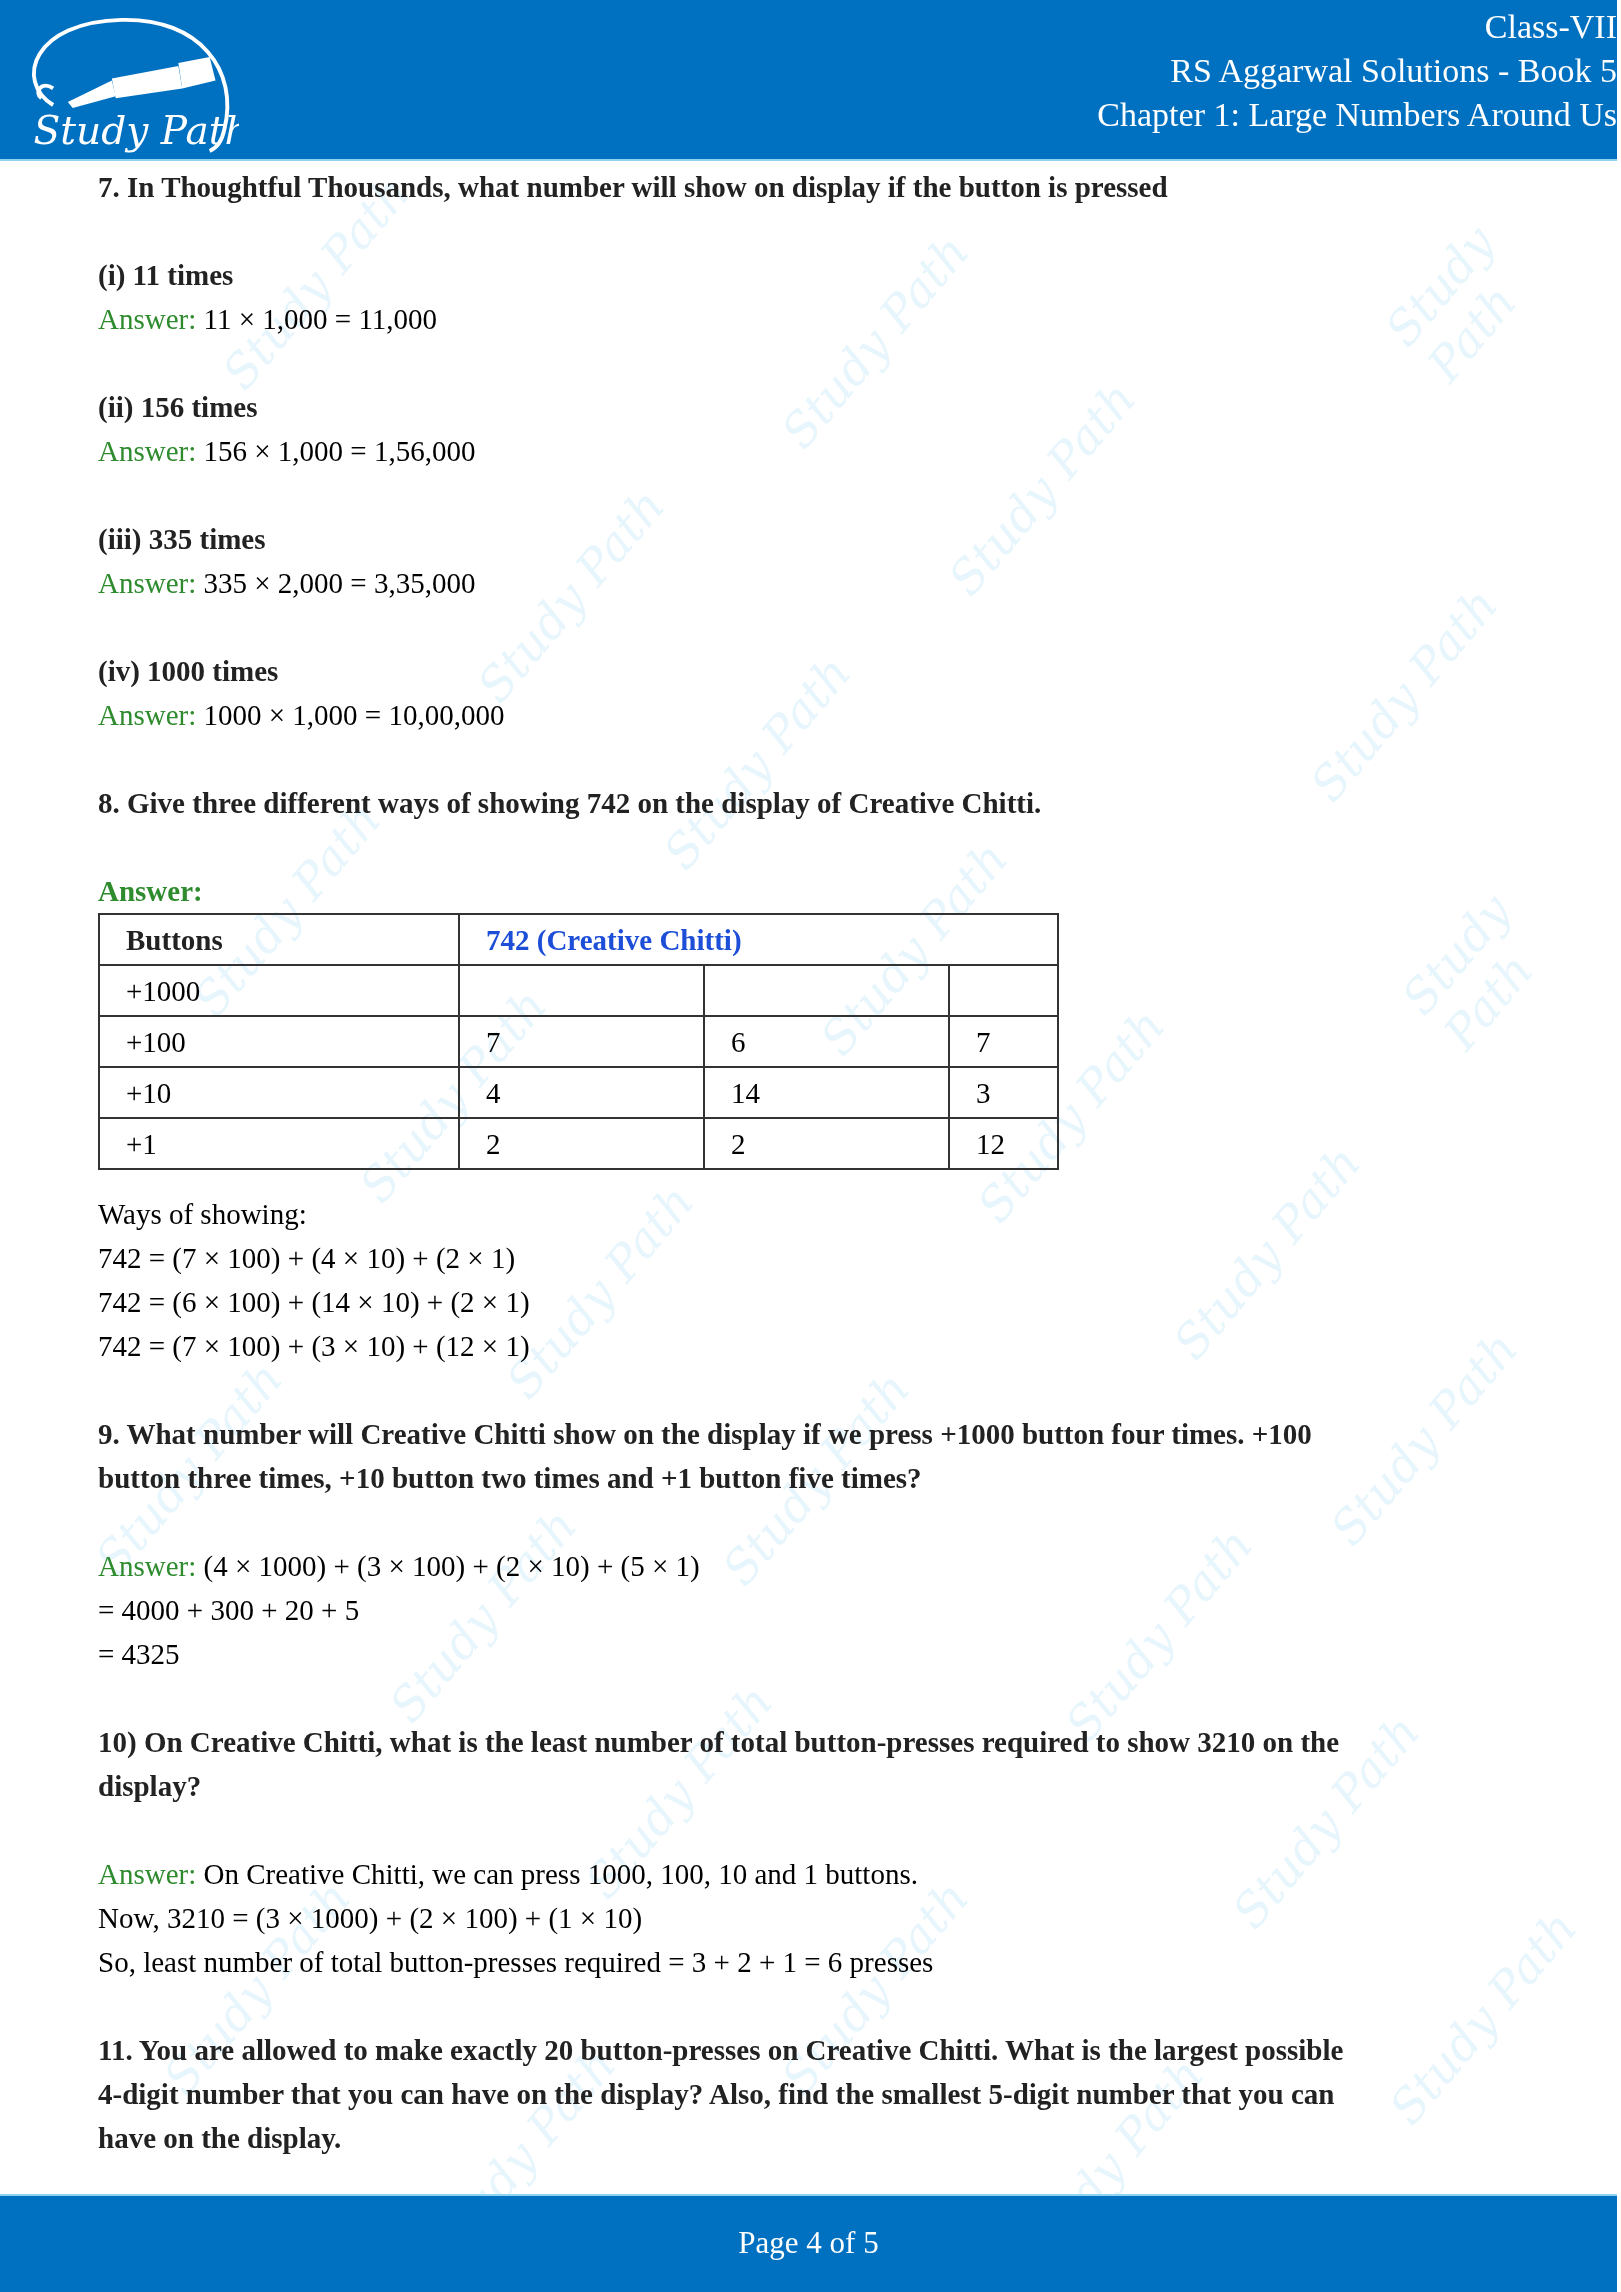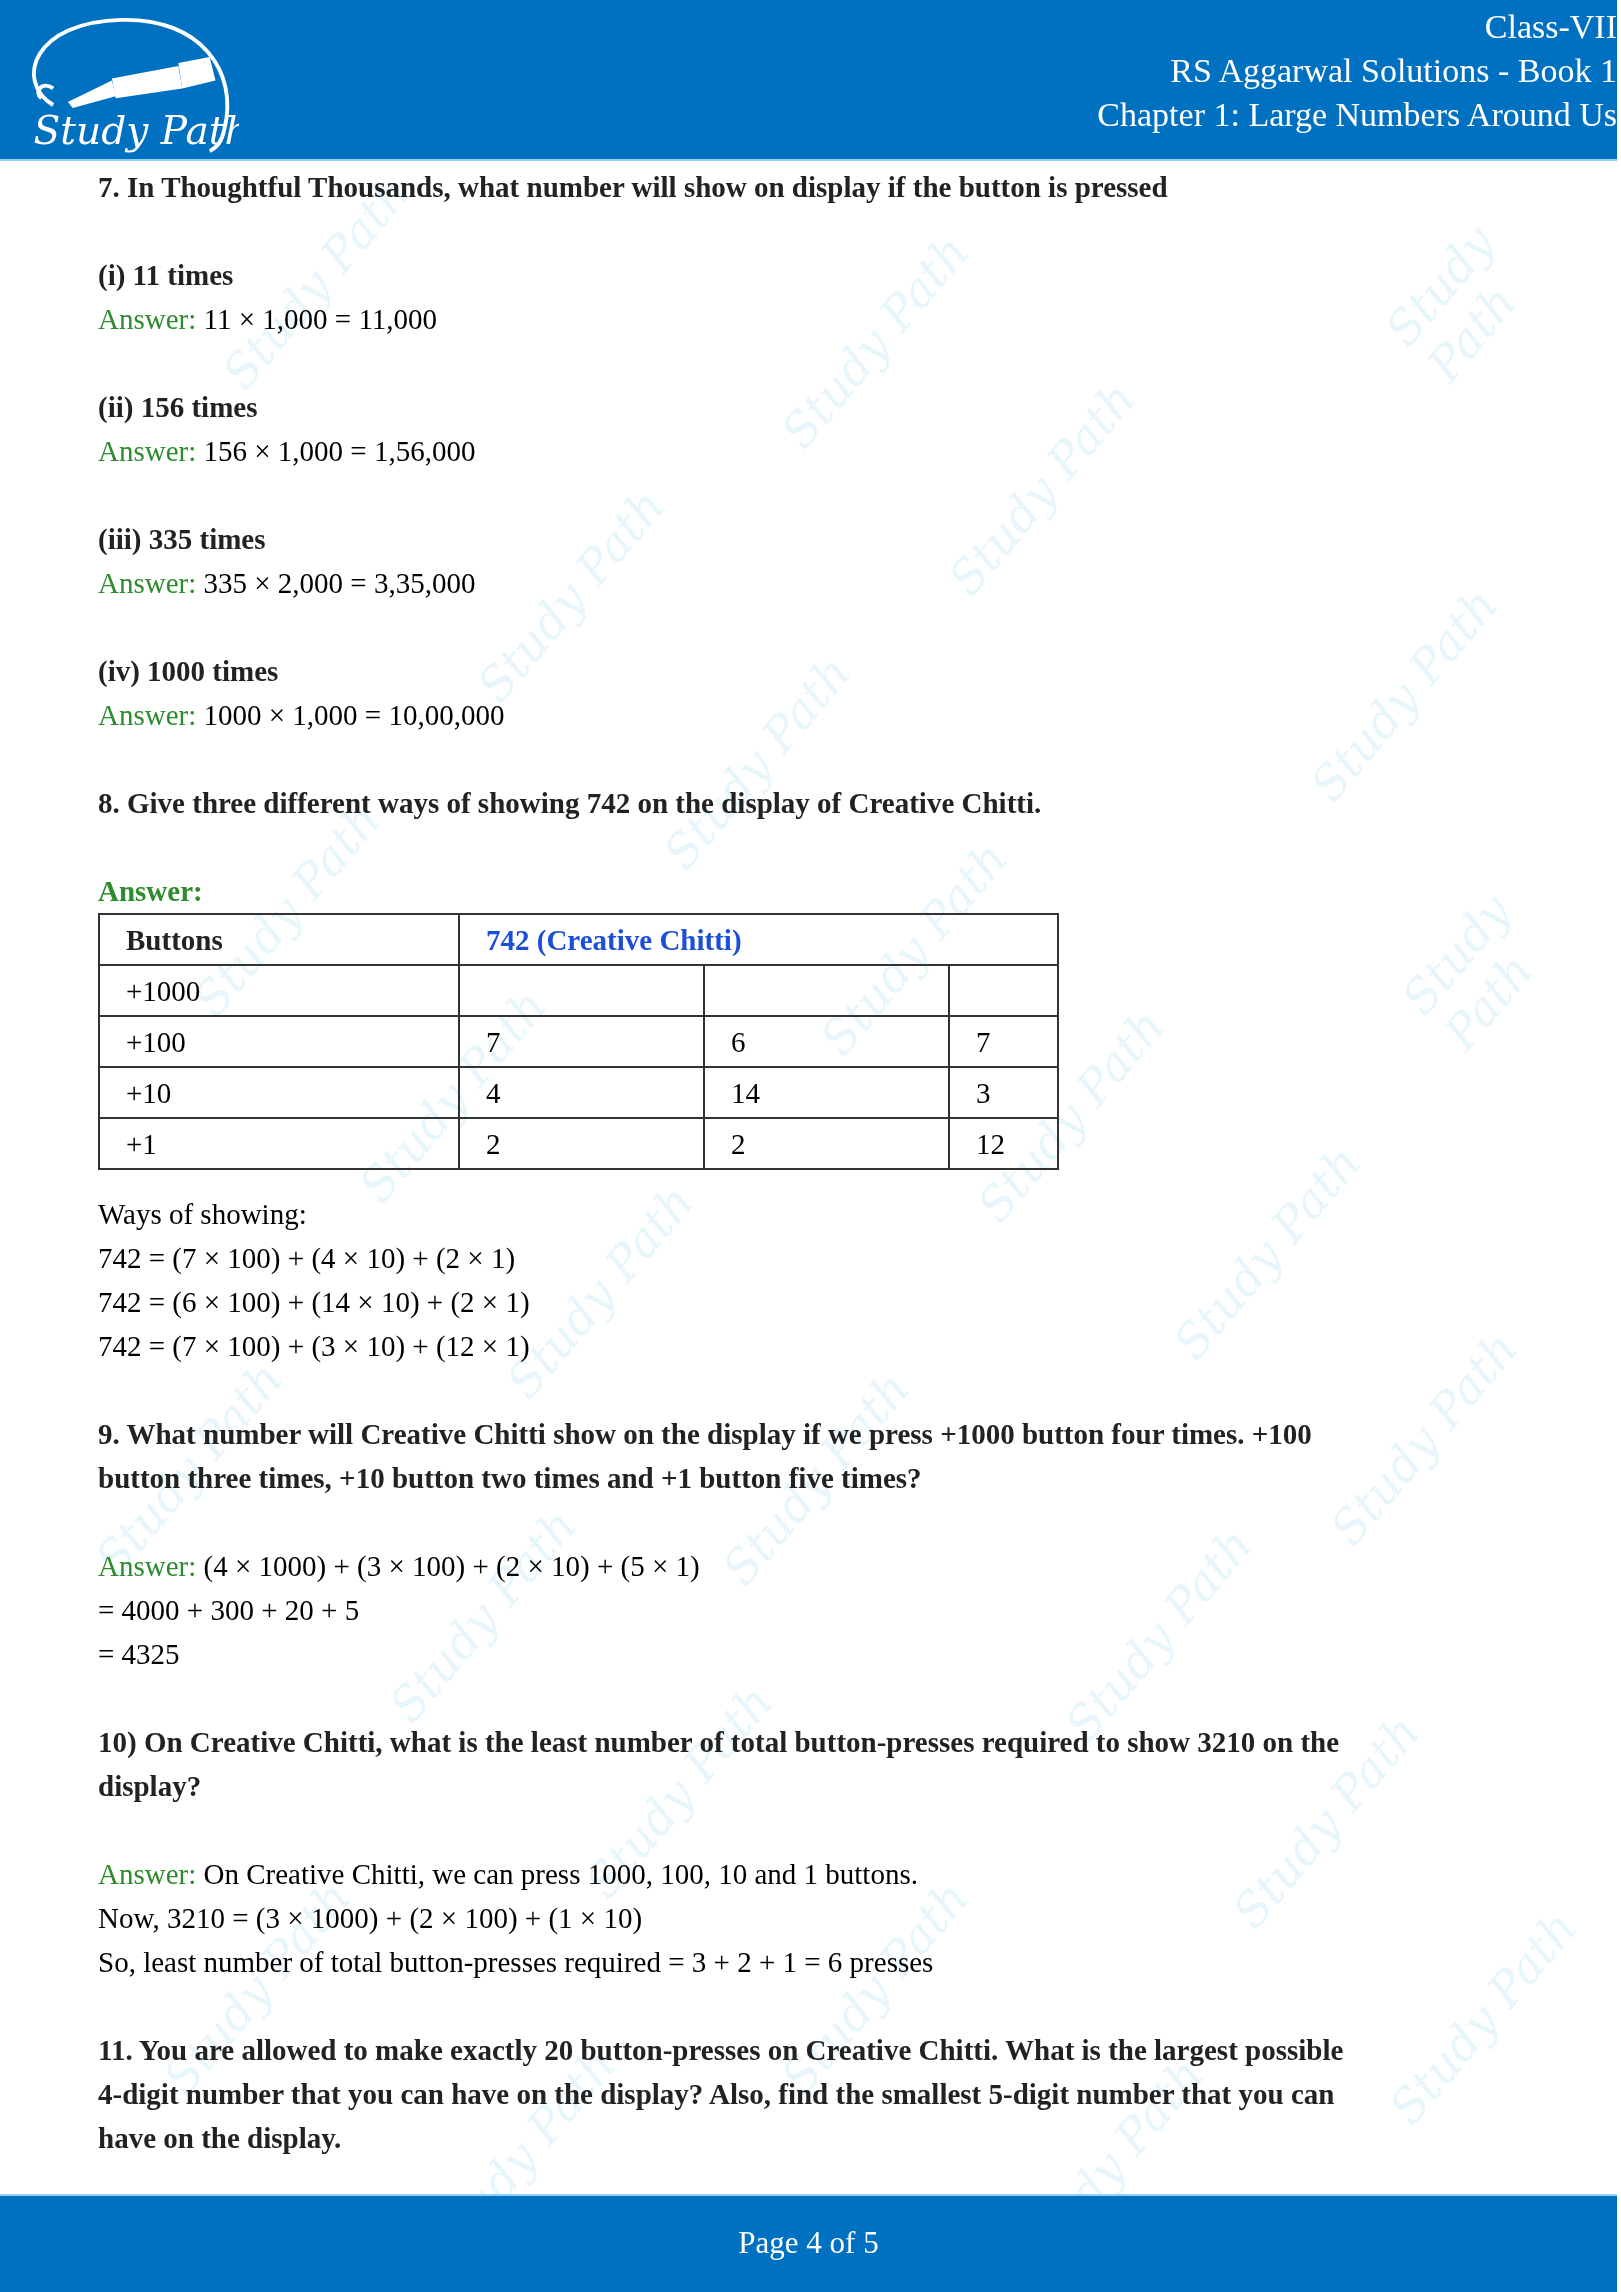--- a/index.html
+++ b/index.html
@@ -80,21 +80,21 @@
   <svg class="logo" viewBox="0 0 230 145">
     <path d="M40 95 C0 70 20 10 110 8 C190 6 230 60 215 120 C212 135 205 140 200 142" fill="none" stroke="#fff" stroke-width="4"></path>
     <path d="M28 88 C20 82 28 70 40 78" fill="none" stroke="#fff" stroke-width="4"></path>
     <polygon points="55,92 100,70 104,86 60,98" fill="#fff"></polygon>
     <polygon points="100,68 168,55 172,78 104,88" fill="#fff"></polygon>
     <polygon points="168,52 200,46 206,70 172,78" fill="#fff"></polygon>
     <text x="20" y="135" fill="#fff" font-size="40" font-style="italic" font-family="DejaVu Serif, serif">Study Path</text>
   </svg>
   <div class="titles">
     <div>Class-VII</div>
-    <div>RS Aggarwal Solutions - Book 1</div>
+    <div>RS Aggarwal Solutions - Book 5</div>
     <div>Chapter 1: Large Numbers Around Us</div>
   </div>
 </div>
 
 <div class="content">
 
   <div>
     <p class="q">7. In Thoughtful Thousands, what number will show on display if the button is pressed</p>
     <div class="gap"></div>
     <p class="q">(i) 11 times</p>

